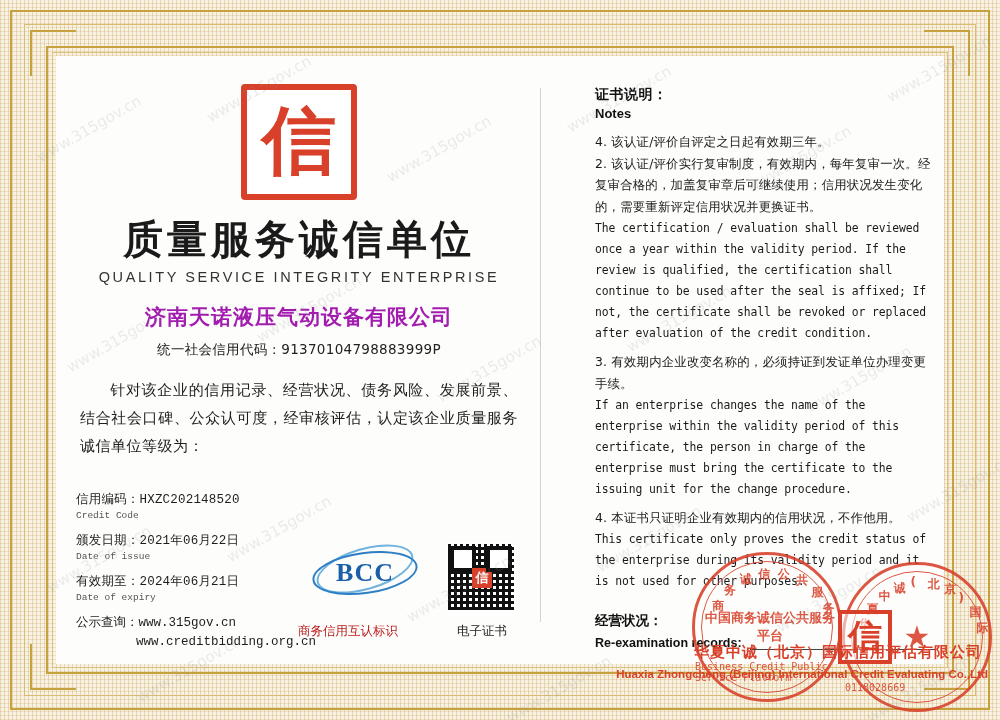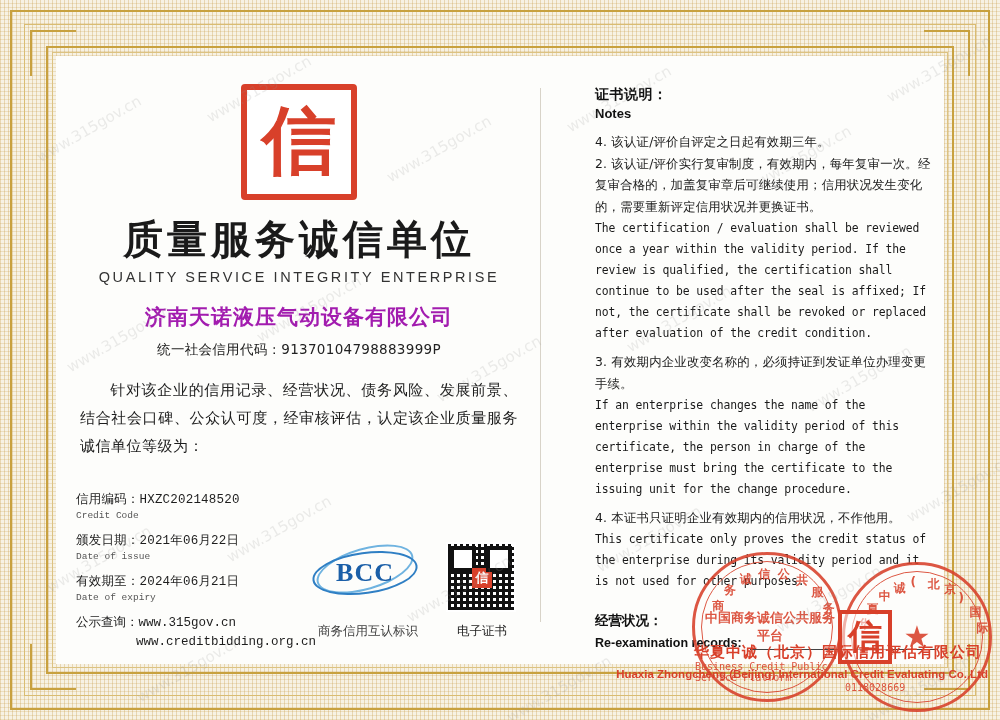--- a/index.html
+++ b/index.html
@@ -179,22 +179,22 @@
   .bcc .txt {
     position: absolute; inset: 0;
     display: flex; align-items: center; justify-content: center;
     font-family: "Liberation Serif", serif;
     font-size: 26px; font-weight: bold;
     color: #1b5fa8;
     letter-spacing: 1px;
   }
   .bcc-cap {
     position: absolute; left: 238px; bottom: 22px;
-    width: 140px; text-align: center;
-    font-size: 12.5px; color: #404040;
+    width: 140px; text-align: left;
+    font-size: 12.5px; color: #b91c1c;
     font-family: "DejaVu Sans", "Liberation Sans", sans-serif;
   }
 
   
   .qr-wrap { position: absolute; left: 386px; bottom: 50px; width: 74px; }
   .qr {
     width: 70px; height: 70px;
     background-color: #fff;
     background-image:
       repeating-linear-gradient(0deg, #111 0 3px, transparent 3px 6px),

